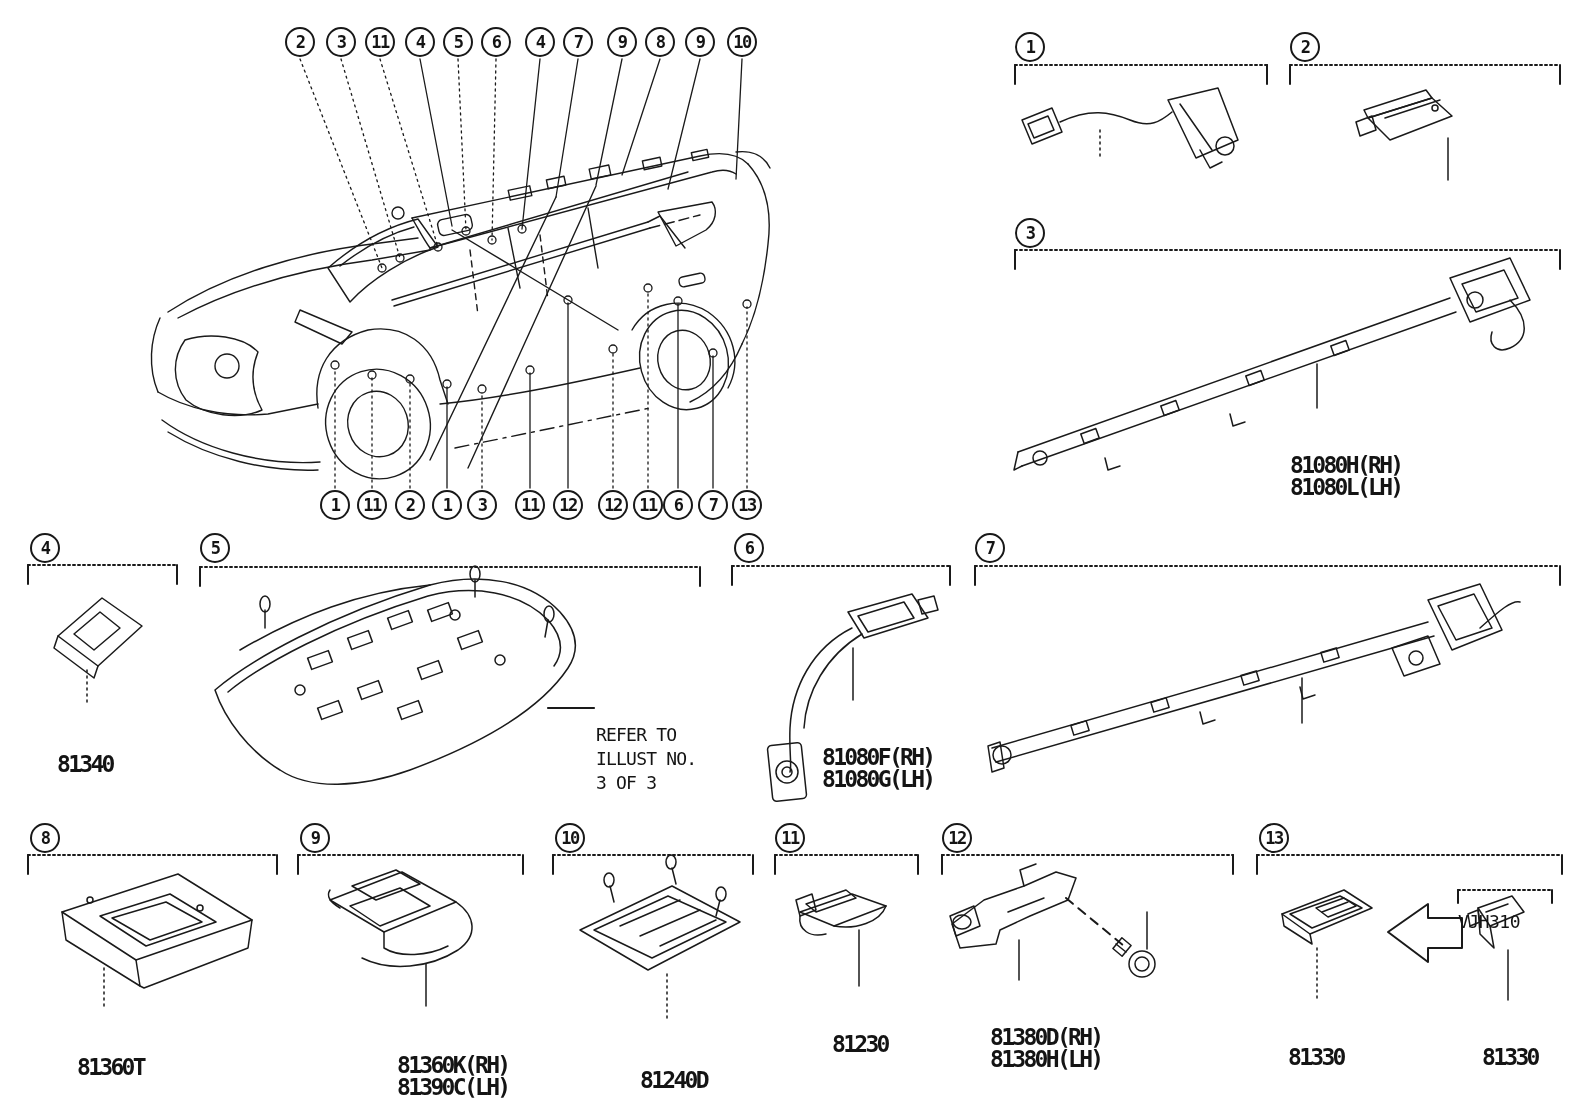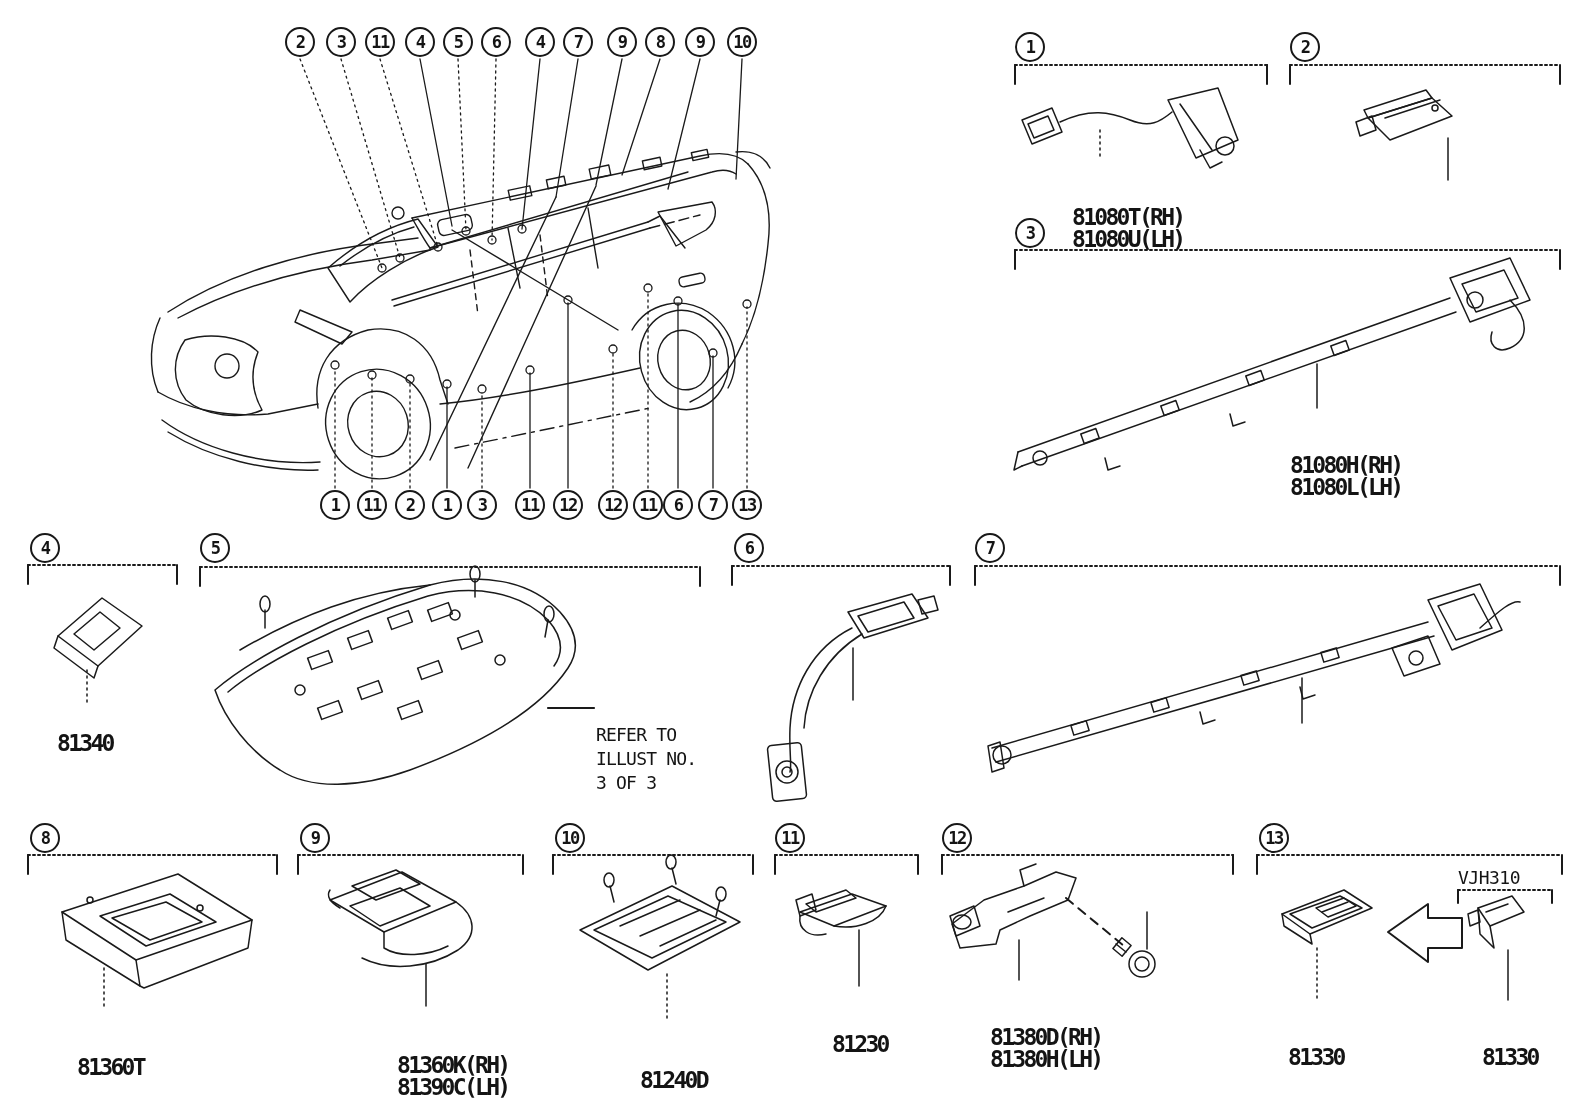--- a/index.html
+++ b/index.html
@@ -6,21 +6,21 @@
   #canvas{position:relative;width:1592px;height:1099px;background:#ffffff;overflow:hidden;
           font-family:"DejaVu Sans Mono", monospace;color:#141414;}
   #art{position:absolute;left:0;top:0;}
   .co{position:absolute;width:26px;height:26px;border:2px solid #181818;border-radius:50%;
       background:#fff;display:flex;align-items:center;justify-content:center;
       font:700 17px "DejaVu Sans Mono", monospace;letter-spacing:-1.5px;z-index:3;}
   .plabel{position:absolute;font:700 23px "DejaVu Sans Mono", monospace;
           letter-spacing:-2.7px;line-height:22px;white-space:pre;z-index:2;}
   .note{position:absolute;font:400 18px "DejaVu Sans Mono", monospace;
         letter-spacing:-0.8px;line-height:24px;white-space:pre;z-index:2;}
-  .tag{position:absolute;font:400 18px "DejaVu Sans Mono", monospace;letter-spacing:-0.5px;z-index:2;}
+  .tag{position:absolute;font:400 18px "DejaVu Sans Mono", monospace;letter-spacing:-0.5px;z-index:2;margin-top:44px;}
   .figcode{position:absolute;font:400 19px "DejaVu Sans Mono", monospace;letter-spacing:-0.5px;z-index:2;}
   svg *{vector-effect:non-scaling-stroke;}
 </style>
 </head>
 <body>
 
 <div id="canvas">
 
 <svg id="art" width="1592" height="1099" viewBox="0 0 1592 1099" fill="none" stroke="#1a1a1a" stroke-width="1.5" stroke-linecap="round" stroke-linejoin="round">
 
@@ -416,32 +416,32 @@
   <div class="co" style="left:200px;top:533px">5</div>
   <div class="co" style="left:734px;top:533px">6</div>
   <div class="co" style="left:975px;top:533px">7</div>
   <div class="co" style="left:30px;top:823px">8</div>
   <div class="co" style="left:300px;top:823px">9</div>
   <div class="co" style="left:555px;top:823px">10</div>
   <div class="co" style="left:775px;top:823px">11</div>
   <div class="co" style="left:942px;top:823px">12</div>
   <div class="co" style="left:1259px;top:823px">13</div>
 
-  <div class="plabel" style="left:1072px;top:162px">
-    <div>81080T(RH)</div><div>81080U(LH)</div>
-  </div>
   <div class="plabel" style="left:1290px;top:410px">
     <div>81080H(RH)</div><div>81080L(LH)</div>
   </div>
-  <div class="plabel" style="left:57px;top:688px">
+  <div class="plabel" style="left:57px;top:709px">
     <div>81340</div>
   </div>
   <div class="note" style="left:596px;top:675px">
     <div>REFER TO</div><div>ILLUST NO.</div><div>3 OF 3</div>
   </div>
+  <div class="plabel" style="left:822px;top:702px">
+    <div>81080F(RH)</div><div>81080G(LH)</div>
+  </div>
   <div class="plabel" style="left:77px;top:1012px">
     <div>81360T</div>
   </div>
   <div class="plabel" style="left:397px;top:1010px">
     <div>81360K(RH)</div><div>81390C(LH)</div>
   </div>
   <div class="plabel" style="left:640px;top:1025px">
     <div>81240D</div>
   </div>
   <div class="plabel" style="left:832px;top:989px">

